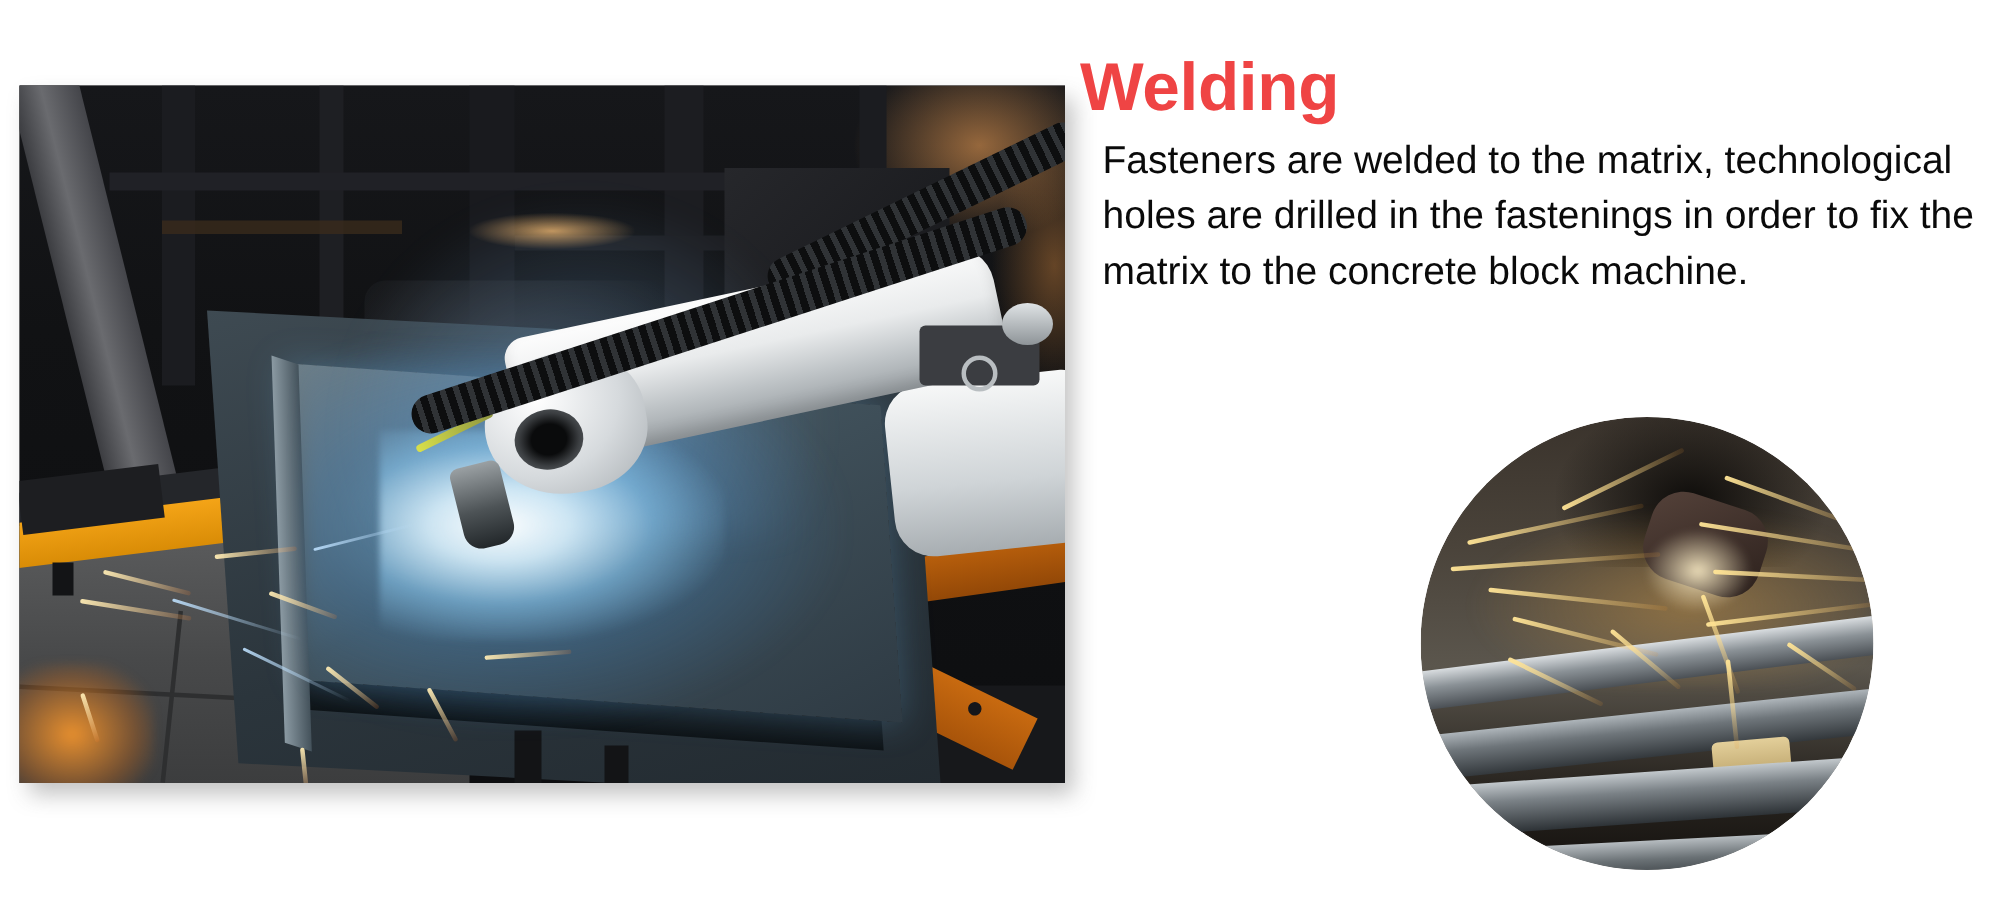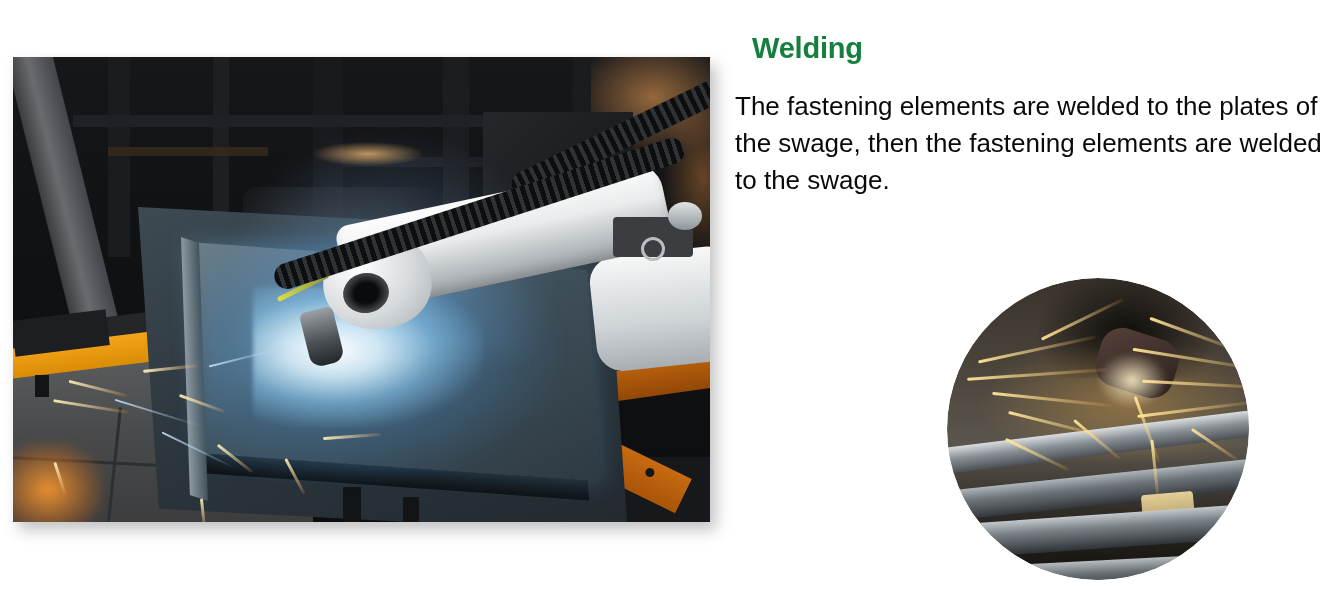--- a/index.html
+++ b/index.html
@@ -182,22 +182,22 @@
   .oring{position:absolute;left:628px;top:180px;width:18px;height:18px;border-radius:50%;
     border:3px solid #b9bec1;}
 
   
   .spark{position:absolute;border-radius:2px;}
   .sp-o{background:linear-gradient(90deg,rgba(255,236,180,.95),rgba(255,120,30,.15));height:3px;}
   .sp-b{background:linear-gradient(90deg,rgba(190,225,255,.9),rgba(90,170,255,0));height:2px;}
 
   
   .heading{
-    position:absolute;left:752px;top:33px;
-    font-size:29px;font-weight:bold;color:#15803d;line-height:1.1;
+    position:absolute;left:720px;top:33px;
+    font-size:45px;font-weight:bold;color:#ef4444;line-height:1.1;
     letter-spacing:-.2px;
   }
   .body-text{
     position:absolute;left:735px;top:88px;width:600px;
     font-size:26px;color:#0a0a0a;line-height:37px;
   }
   .body-text p{margin:0;}
 
   
   .circle-wrap{
@@ -310,21 +310,21 @@
       <div class="spark sp-b" style="left:100px;top:355px;width:90px;transform:rotate(17deg);"></div>
       <div class="spark sp-b" style="left:145px;top:392px;width:80px;transform:rotate(26deg);"></div>
       <div class="spark sp-b" style="left:195px;top:300px;width:70px;transform:rotate(-14deg);"></div>
     </div>
   </div>
 
 
   <div class="heading">Welding</div>
 
   <div class="body-text">
-    <p>The fastening elements are welded to the plates of the swage, then the fastening elements are welded to the swage.</p>
+    <p>Fasteners are welded to the matrix, technological holes are drilled in the fastenings in order to fix the matrix to the concrete block machine.</p>
   </div>
 
   <div class="circle-wrap">
     <div class="c-bg"></div>
     <div class="c-dark-top"></div>
     <div class="c-spray"></div>
     <div class="c-plate cp1"></div>
     <div class="c-plate cp2"></div>
     <div class="c-tan"></div>
     <div class="c-plate cp3"></div>

